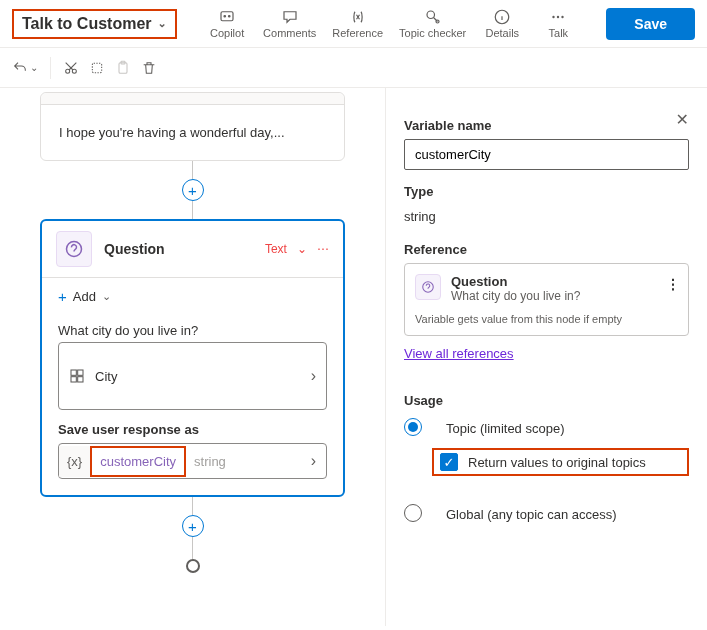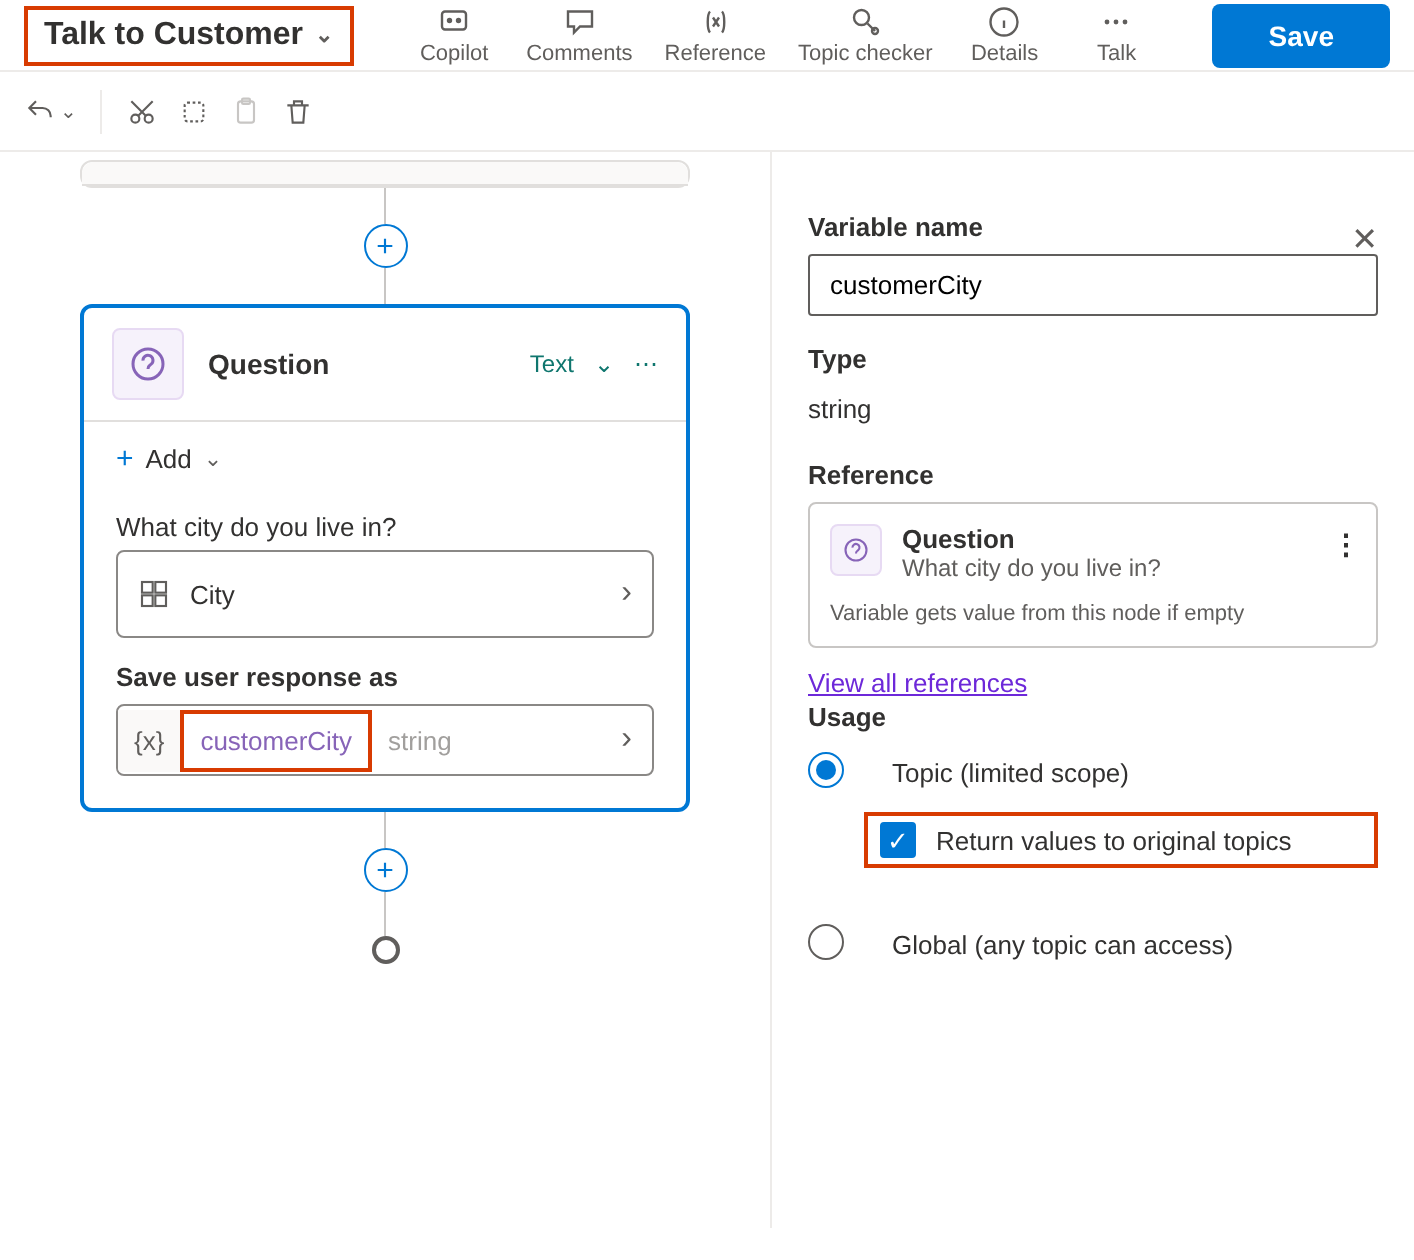--- a/index.html
+++ b/index.html
@@ -1,18 +1,18 @@
 <!DOCTYPE html>
 <html><head>
 <meta charset="utf-8">
 <style>
 * { box-sizing: border-box; margin: 0; padding: 0; }
 body { font-family: "Segoe UI", -apple-system, sans-serif; font-size: 14px; color: #323130; background: #fff; width: 707px; height: 630px; overflow: hidden; position: relative; }
 
-.toolbar { display: flex; align-items: center; height: 36px; border-bottom: 1px solid #edebe9; padding: 0 12px; }
+.toolbar { display: flex; align-items: center; height: 48px; border-bottom: 1px solid #edebe9; padding: 0 12px; }
 .topic-name { font-weight: 700; font-size: 16px; padding: 4px 8px; border: 2px solid #d83b01; display: flex; align-items: center; gap: 6px; }
 .topic-chevron { font-size: 11px; color: #605e5c; }
 .toolbar-spacer { flex: 1; }
 .toolbar-btns { display: flex; gap: 16px; align-items: center; }
 .tb-item { display: flex; flex-direction: column; align-items: center; gap: 1px; font-size: 11px; color: #605e5c; cursor: pointer; min-width: 40px; }
 .tb-item svg { width: 18px; height: 18px; }
 .save-btn { background: #0078d4; color: #fff; border: none; border-radius: 4px; padding: 8px 28px; font-size: 14px; font-weight: 600; cursor: pointer; margin-left: 12px; }
 
 .subbar { height: 40px; display: flex; align-items: center; padding: 0 12px; gap: 12px; border-bottom: 1px solid #edebe9; }
 .sb-group { display: flex; gap: 10px; align-items: center; }
@@ -32,25 +32,25 @@
 .connector { display: flex; flex-direction: column; align-items: center; }
 .conn-line { width: 1px; background: #c8c6c4; height: 18px; }
 .add-circle { width: 22px; height: 22px; border-radius: 50%; background: #fff; border: 1px solid #0078d4; color: #0078d4; display: flex; align-items: center; justify-content: center; font-size: 15px; cursor: pointer; }
 .end-circle { width: 14px; height: 14px; border-radius: 50%; border: 2px solid #605e5c; background: #fff; }
 
 .node-q { background: #fff; border: 2px solid #0078d4; border-radius: 6px; margin: 0 40px; }
 .q-header { display: flex; align-items: center; padding: 10px 14px; gap: 12px; border-bottom: 1px solid #e1dfdd; }
 .q-icon-box { width: 36px; height: 36px; border-radius: 4px; background: #f6f2fb; border: 1px solid #e7daf3; display: flex; align-items: center; justify-content: center; }
 .q-icon-box svg { width: 20px; height: 20px; stroke: #8764b8; }
 .q-title { font-weight: 600; flex: 1; }
-.q-meta { font-size: 12px; color: #0f766e; display: flex; align-items: center; gap: 10px; }
+.q-meta { font-size: 12px; color: #ef4444; display: flex; align-items: center; gap: 10px; }
 .q-add { display: flex; align-items: center; gap: 6px; padding: 10px 16px; color: #323130; font-size: 13px; cursor: pointer; }
 .q-body { padding: 8px 16px 4px 16px; font-size: 13px; }
 .q-label { font-weight: 600; font-size: 13px; margin: 12px 16px 6px 16px; }
-.q-select { margin: 0 16px 8px 16px; border: 1px solid #8a8886; border-radius: 4px; padding: 12px 10px; display: flex; align-items: center; gap: 10px; font-size: 13px; cursor: pointer; }
+.q-select { margin: 0 16px 8px 16px; border: 1px solid #8a8886; border-radius: 4px; padding: 24px 10px; display: flex; align-items: center; gap: 10px; font-size: 13px; cursor: pointer; }
 .q-select .chev { margin-left: auto; color: #605e5c; font-size: 16px; }
 .q-save { margin: 0 16px 16px 16px; border: 1px solid #8a8886; border-radius: 4px; display: flex; align-items: center; font-size: 13px; cursor: pointer; overflow: hidden; }
 .q-save .vx { padding: 8px 8px; background: #faf9f8; color: #605e5c; }
 .q-save .varname { padding: 6px 8px; border: 2px solid #d83b01; color: #8764b8; }
 .q-save .vartype { padding: 6px 8px; color: #a19f9d; flex: 1; }
 .q-save .chev { padding: 8px 10px; color: #605e5c; font-size: 16px; }
 
 .panel h2 { font-size: 18px; font-weight: 600; margin-bottom: 18px; }
 .panel-close { position: absolute; right: 18px; top: 110px; cursor: pointer; color: #605e5c; font-size: 16px; }
 .p-label { font-weight: 700; font-size: 13px; margin-bottom: 6px; margin-top: 14px; }
@@ -167,20 +167,21 @@
         </svg>
       </div>
   </div>
 </div>
 
 <div class="main">
   <div class="canvas">
 
     <div class="node-msg">
       <div class="node-msg-header"></div>
+      <div class="node-msg-body">I hope you're having a wonderful day,...</div>
     </div>
 
     <div class="connector">
       <div class="conn-line"></div>
       <div class="add-circle">+</div>
       <div class="conn-line"></div>
     </div>
 
     <div class="node-q">
       <div class="q-header">
@@ -252,21 +253,21 @@
         <div>
           <div class="ref-title">Question</div>
           <div class="ref-sub">What city do you live in?</div>
         </div>
       </div>
       <span class="ref-more">⋮</span>
       <div class="ref-note">Variable gets value from this node if empty</div>
     </div>
     <a class="link">View all references</a>
 
-    <div class="p-label" style="margin-top:2px">Usage</div>
+    <div class="p-label" style="margin-top:32px">Usage</div>
 
     <div class="radio-row">
       <div class="radio checked"></div>
       <span>Topic (limited scope)</span>
     </div>
 
 
     <div class="check-row hl-red">
       <div class="checkbox checked">✓</div>
       <span>Return values to original topics</span>

